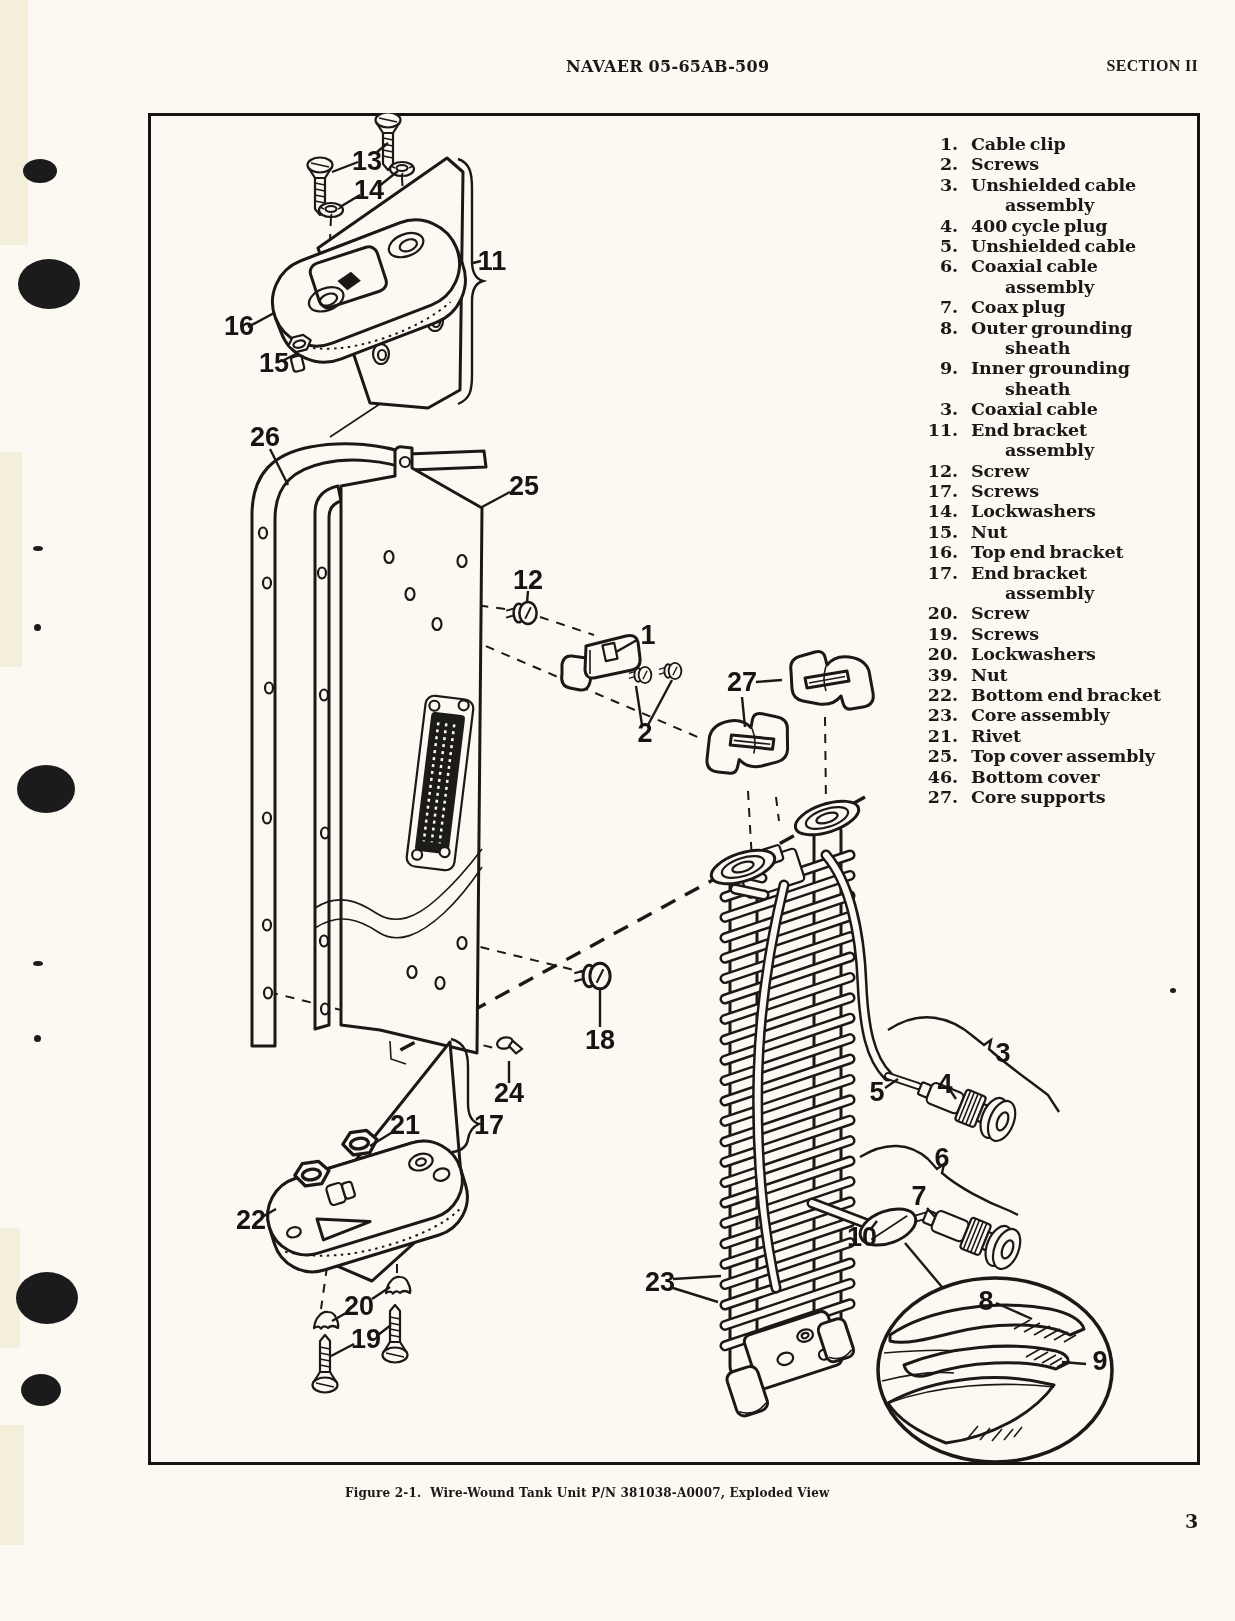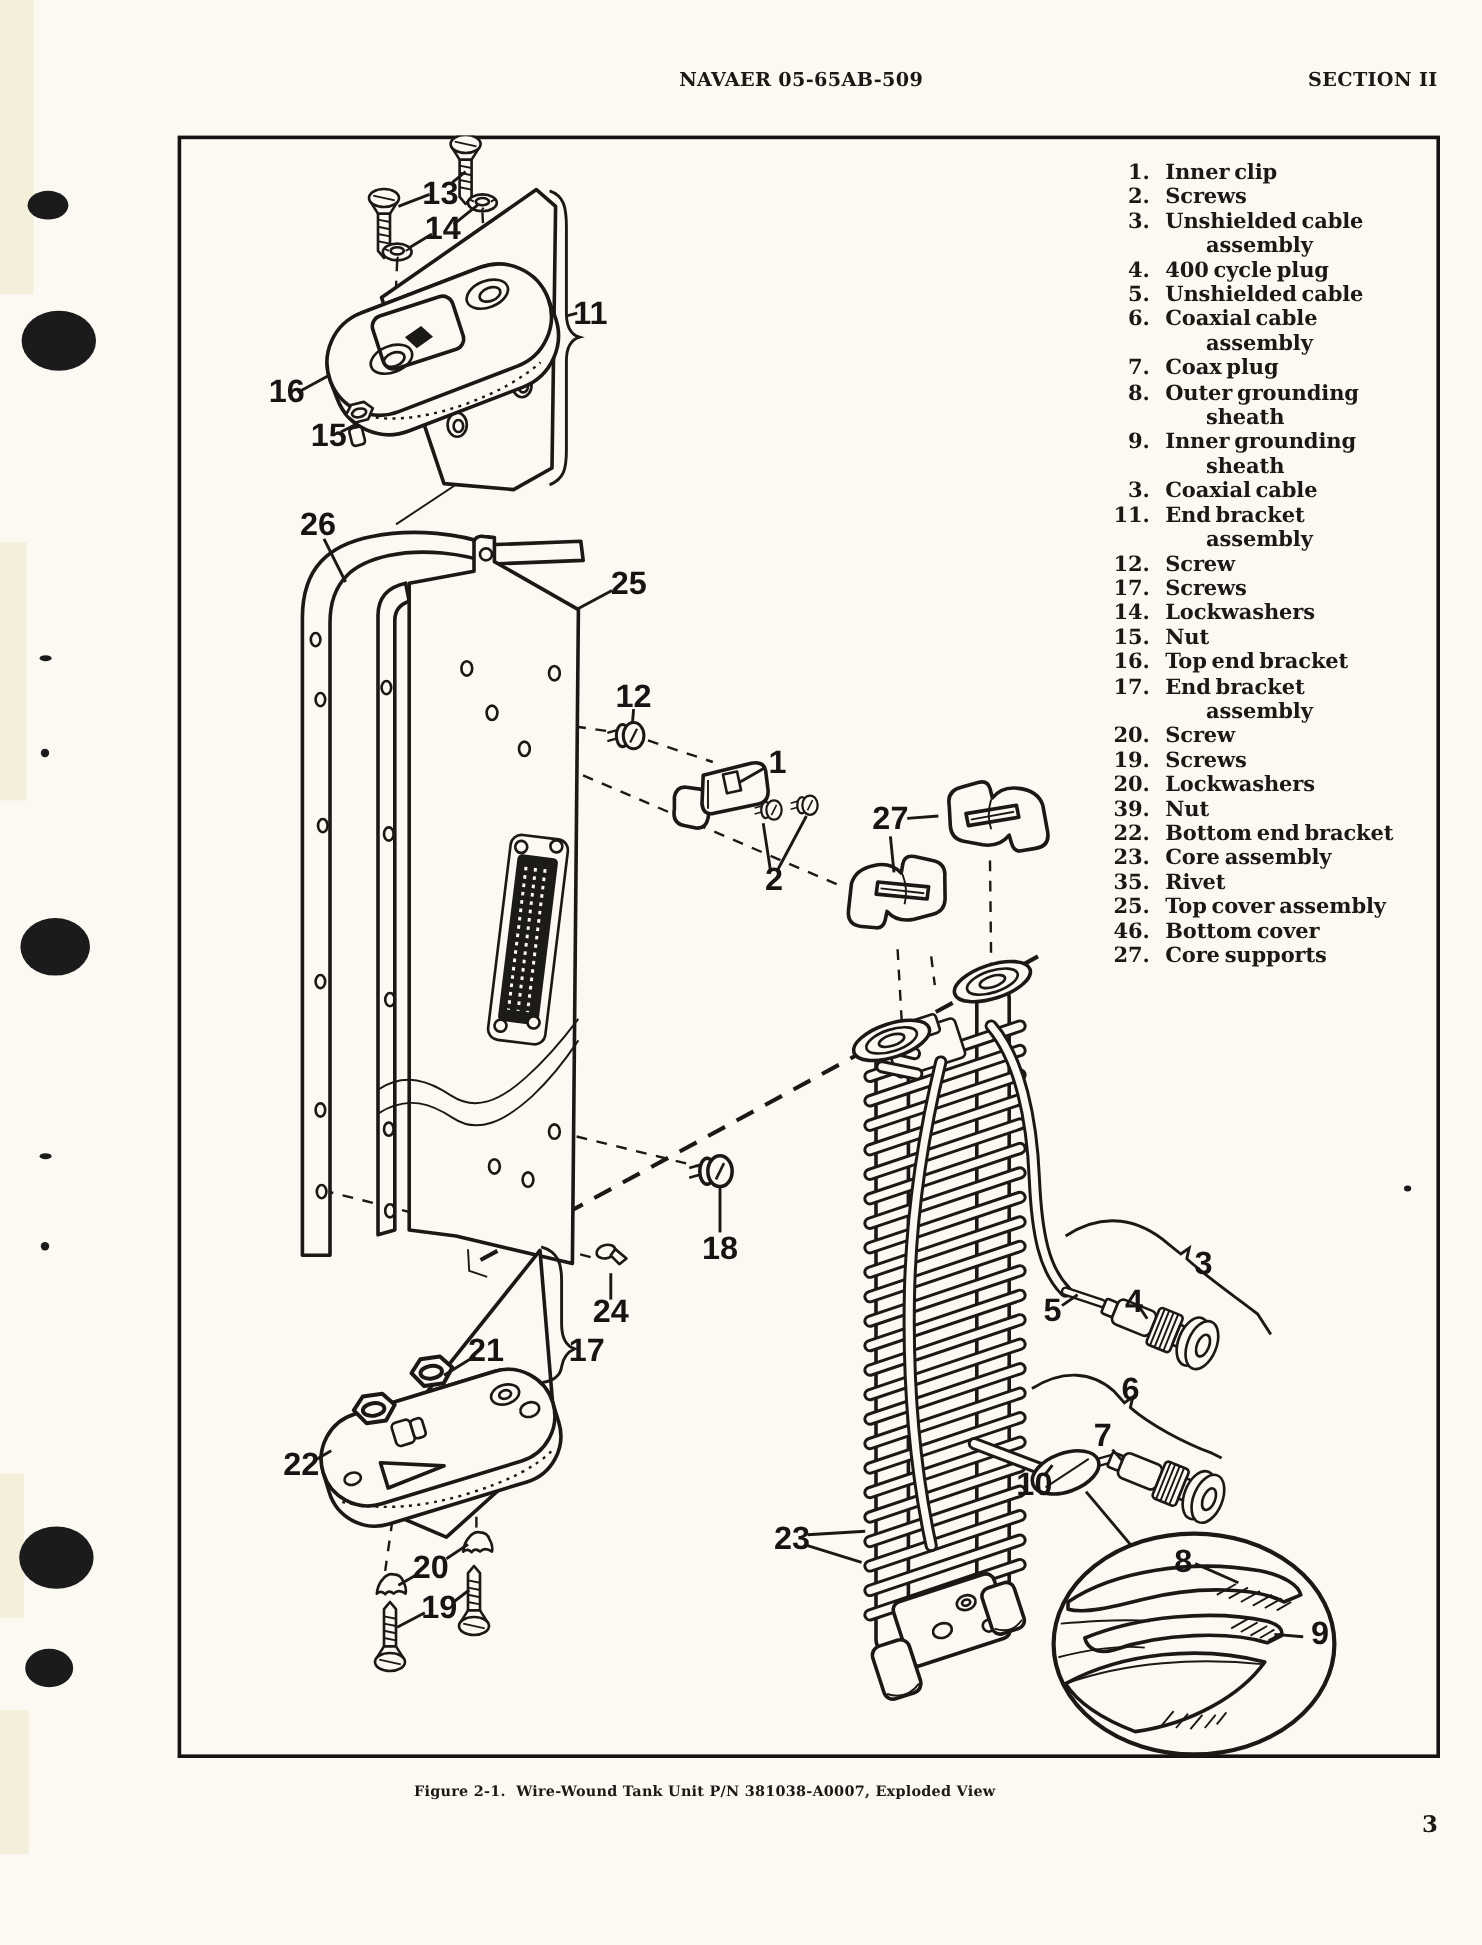--- a/index.html
+++ b/index.html
@@ -5,21 +5,21 @@
   html,body{margin:0;padding:0;}
   body{
     width:1235px;height:1621px;position:relative;overflow:hidden;
     background:#fbf9f1;color:#1b1916;
     font-family:"DejaVu Serif", serif;
   }
   .edge-strip{position:absolute;left:0;background:#f2ecd4;opacity:.8;}
   .binder-dot{position:absolute;background:#1b1b1b;border-radius:50%;}
   .hdr{position:absolute;top:57px;font-size:16px;font-weight:bold;letter-spacing:.3px;white-space:pre;}
   #doc-number{left:566px;}
-  #section-label{right:37px;}
+  #section-label{right:37px;font-family:Liberation Serif, serif;}
   .figure-box{
     position:absolute;left:148px;top:113px;width:1052px;height:1352px;
     border:3px solid #161412;box-sizing:border-box;background:transparent;
   }
   .figure-box svg{position:absolute;left:-3px;top:-3px;width:1052px;height:1352px;}
   .parts-list{
     position:absolute;left:900px;top:134px;
     display:grid;grid-template-columns:58px 220px;column-gap:13px;row-gap:0;
     font-size:17.5px;line-height:20.4px;font-weight:bold;word-spacing:-2px;letter-spacing:-.1px;
   }
@@ -59,21 +59,21 @@
 <div class="binder-dot" style="left:34px;top:1035px;width:7px;height:7px;"></div>
 <div class="binder-dot" style="left:16px;top:1272px;width:62px;height:52px;"></div>
 <div class="binder-dot" style="left:21px;top:1374px;width:40px;height:32px;"></div>
 <div class="binder-dot" style="left:1170px;top:988px;width:6px;height:5px;"></div>
 
 <div class="hdr" id="doc-number">NAVAER 05-65AB-509</div>
 <div class="hdr" id="section-label">SECTION II</div>
 
 <div class="parts-list" id="parts-list">
     <div class="pl-num">1.</div>
-    <div class="pl-label">Inner clip</div>
+    <div class="pl-label">Cable clip</div>
     <div class="pl-num">2.</div>
     <div class="pl-label">Screws</div>
     <div class="pl-num">3.</div>
     <div class="pl-label">Unshielded cable
 assembly</div>
     <div class="pl-num">4.</div>
     <div class="pl-label">400 cycle plug</div>
     <div class="pl-num">5.</div>
     <div class="pl-label">Unshielded cable</div>
     <div class="pl-num">6.</div>
@@ -110,21 +110,21 @@
     <div class="pl-num">19.</div>
     <div class="pl-label">Screws</div>
     <div class="pl-num">20.</div>
     <div class="pl-label">Lockwashers</div>
     <div class="pl-num">39.</div>
     <div class="pl-label">Nut</div>
     <div class="pl-num">22.</div>
     <div class="pl-label">Bottom end bracket</div>
     <div class="pl-num">23.</div>
     <div class="pl-label">Core assembly</div>
-    <div class="pl-num">35.</div>
+    <div class="pl-num">21.</div>
     <div class="pl-label">Rivet</div>
     <div class="pl-num">25.</div>
     <div class="pl-label">Top cover assembly</div>
     <div class="pl-num">46.</div>
     <div class="pl-label">Bottom cover</div>
     <div class="pl-num">27.</div>
     <div class="pl-label">Core supports</div>
   </div>
 
 <div class="figure-box">

